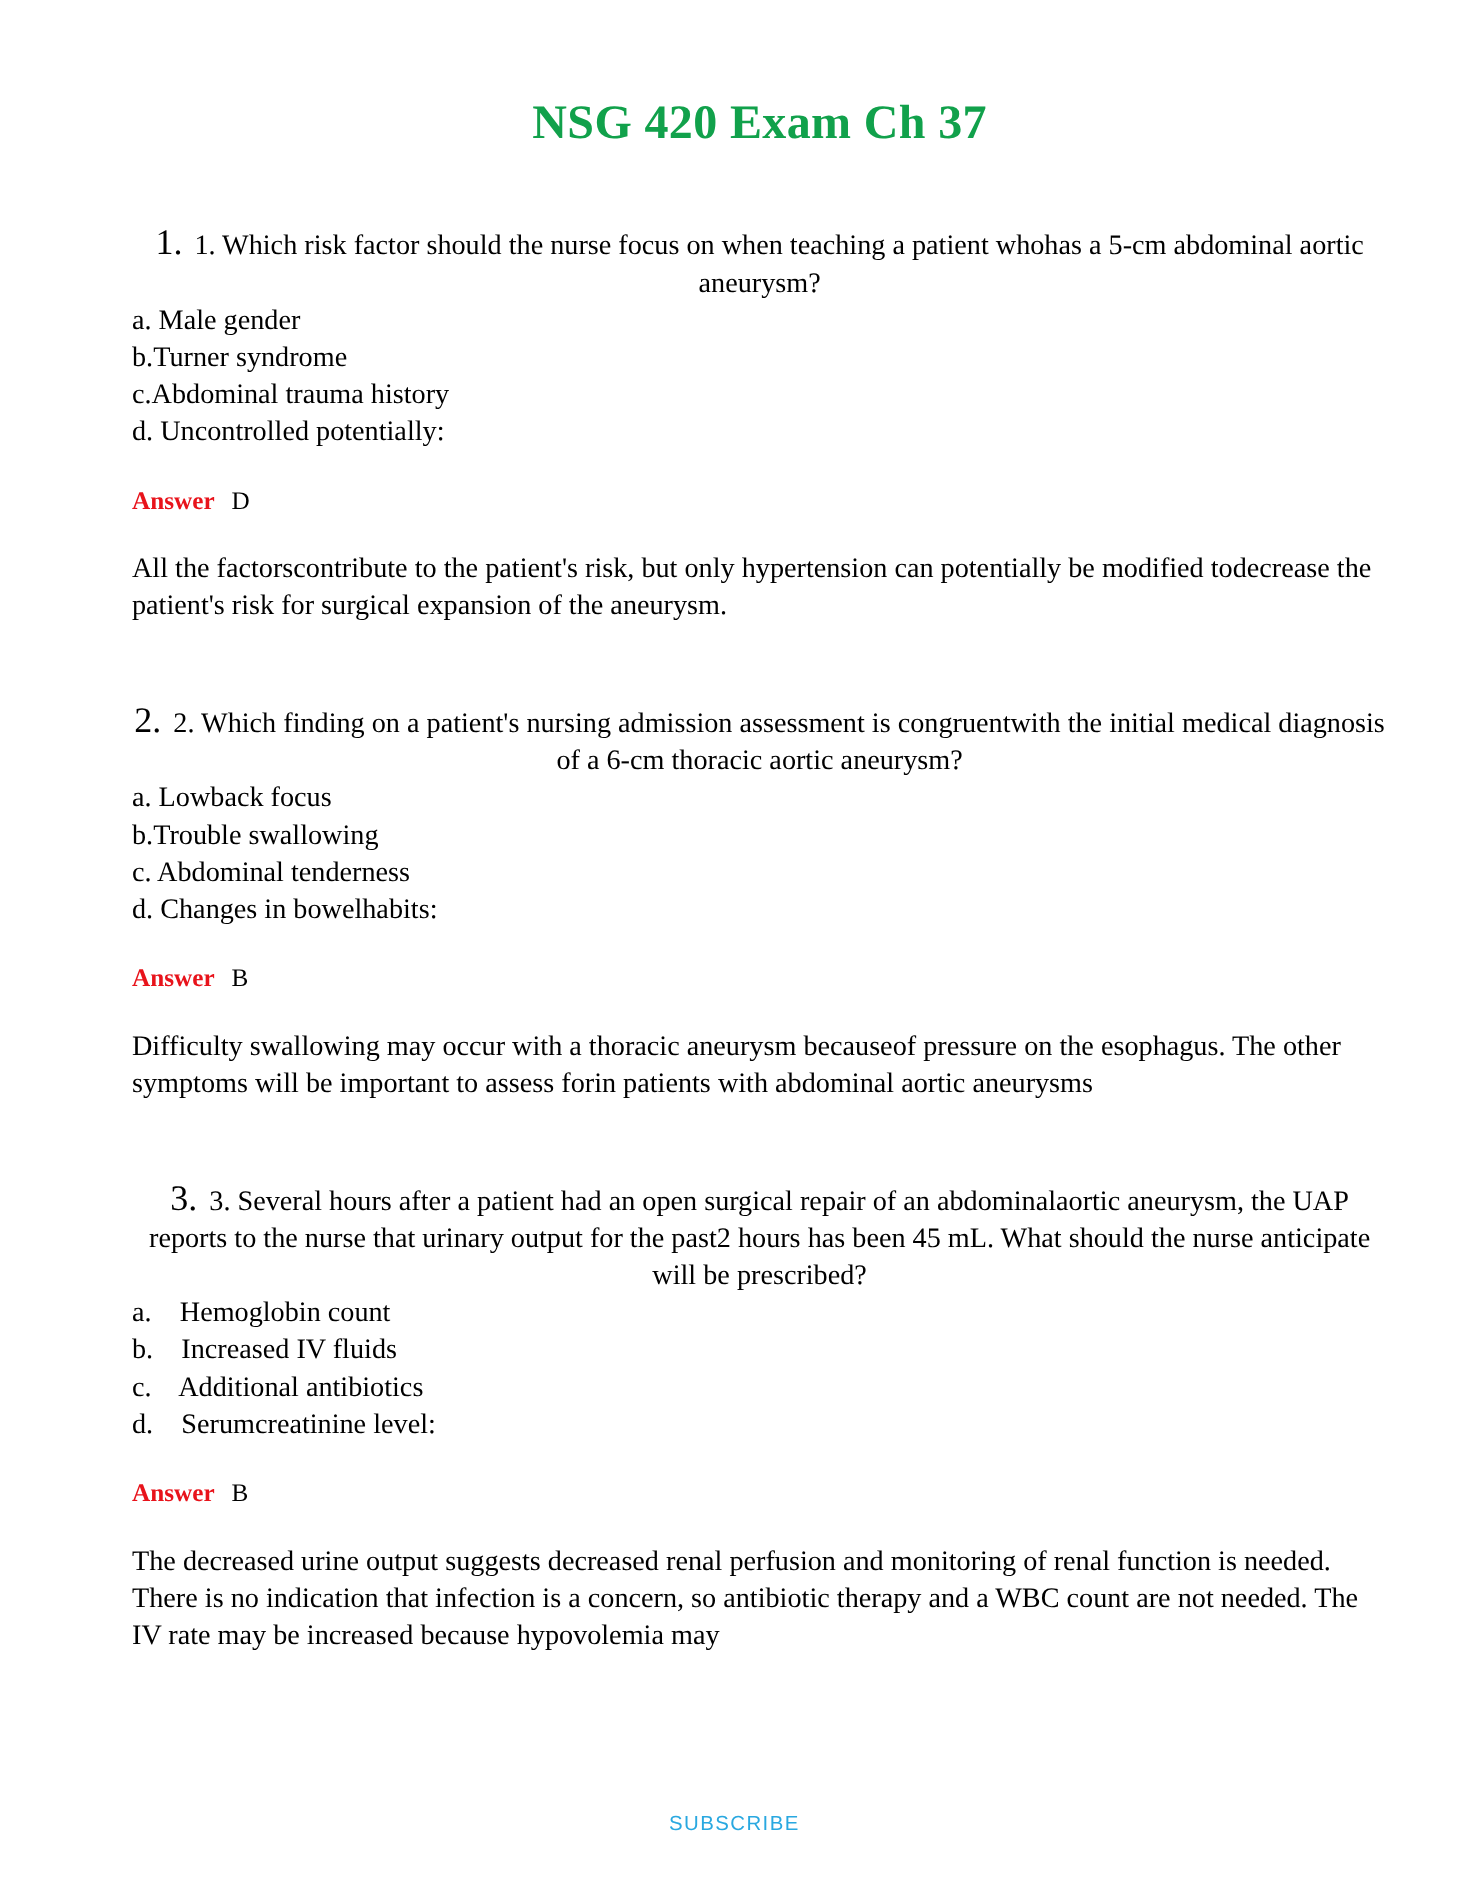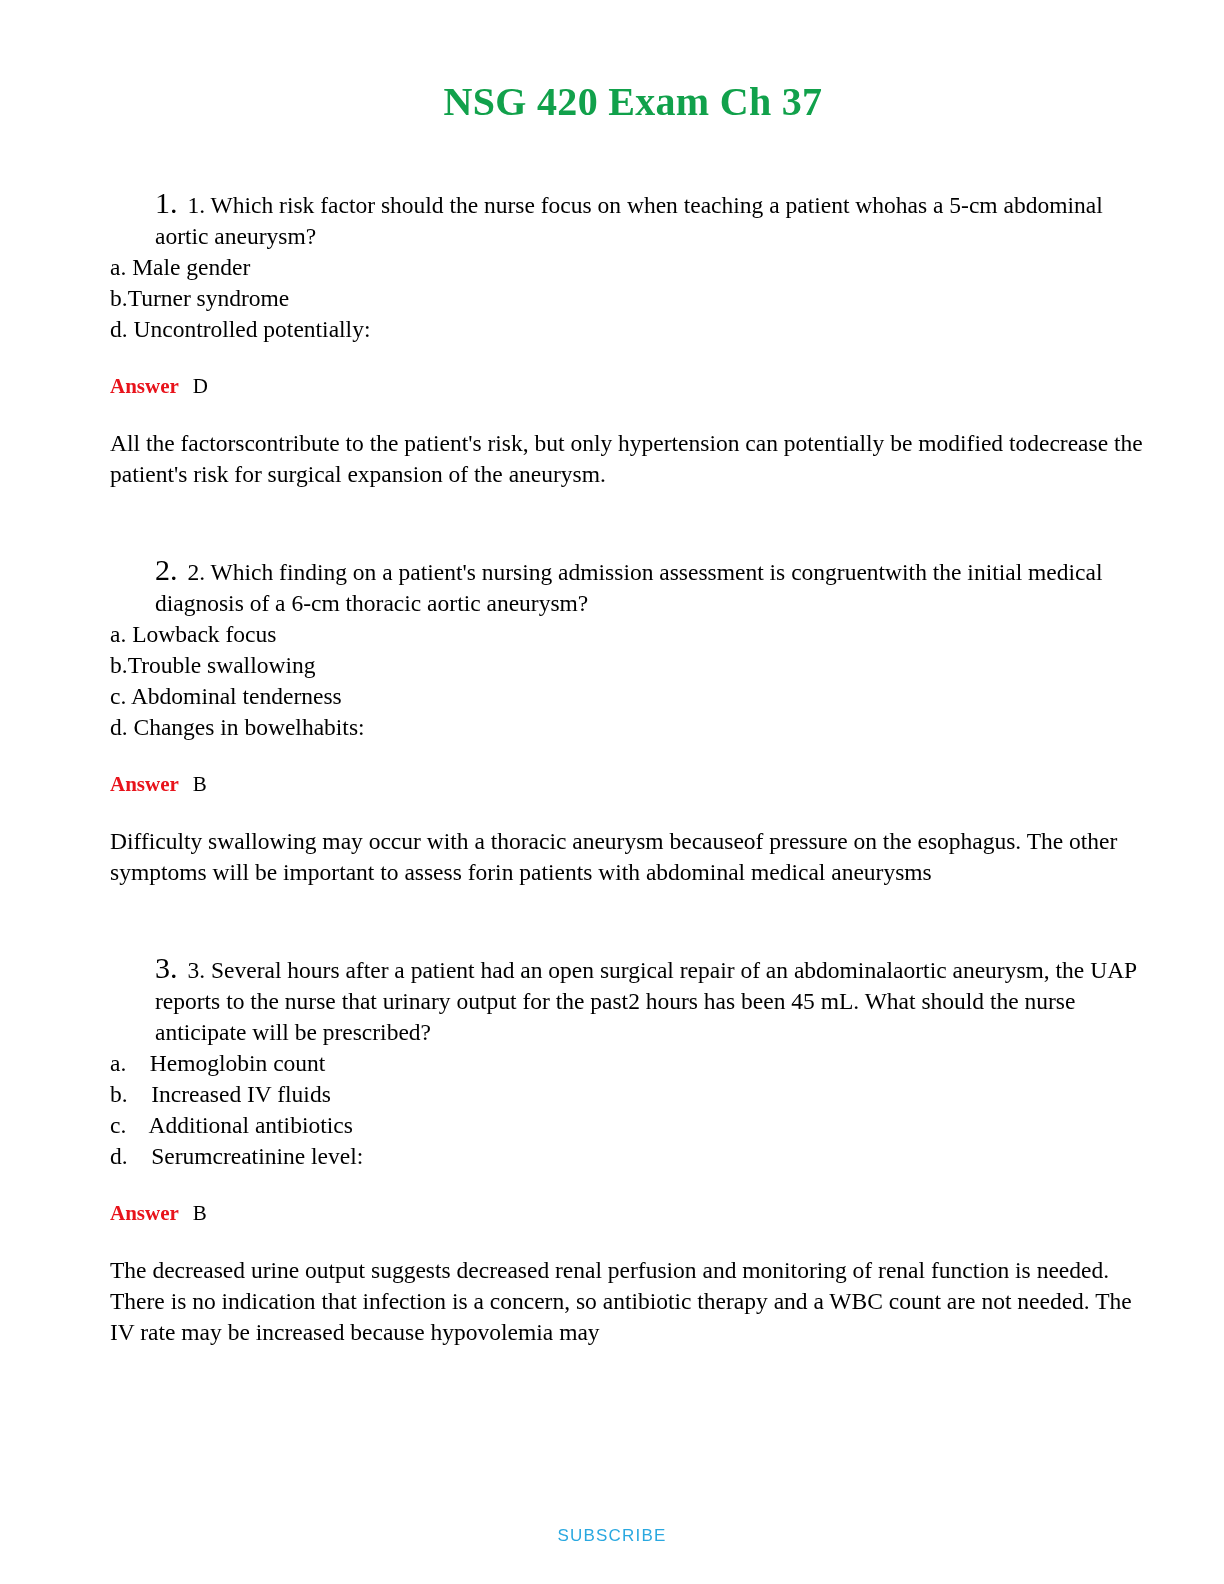--- a/index.html
+++ b/index.html
@@ -33,22 +33,21 @@
   }
   .content {
     margin-top: 62px;
   }
   .qblock {
     margin-bottom: 18px;
   }
   .qline {
     font-size: 23.5px;
     line-height: 31px;
-    text-align: left;
-    margin-left: 45px;
+    text-align: center;
   }
   .qnum {
     font-size: 30px;
     line-height: 31px;
     vertical-align: baseline;
     margin-right: 10px;
   }
   .qtext {
     font-size: 23.5px;
   }
@@ -80,21 +79,21 @@
     line-height: 31px;
     text-align: left;
   }
   .gap {
     height: 46px;
   }
   .footer {
     position: absolute;
     left: 0;
     right: 0;
-    bottom: 38px;
+    bottom: 54px;
     text-align: center;
   }
   .subscribe {
     color: #29a8e0;
     font-family: "Liberation Sans", sans-serif;
     font-size: 17px;
     letter-spacing: 1.2px;
     text-decoration: none;
   }
 </style>
@@ -107,20 +106,21 @@
 
   <div class="content">
 
     <div class="qblock">
       <div class="qline">
         <span class="qnum">1.</span><span class="qtext">1. Which risk factor should the nurse focus on when teaching a patient whohas a 5-cm abdominal aortic aneurysm?</span>
       </div>
       <div class="choices">
         <div class="choice">a. Male gender</div>
         <div class="choice">b.Turner syndrome</div>
+        <div class="choice">c.Abdominal trauma history</div>
         <div class="choice">d. Uncontrolled potentially:</div>
       </div>
       <div class="answer-row">
         <span class="answer-label">Answer</span><span class="answer-value">D</span>
       </div>
       <div class="rationale">All the factorscontribute to the patient's risk, but only hypertension can potentially be modified todecrease the patient's risk for surgical expansion of the aneurysm.</div>
     </div>
 
     <div class="gap"></div>
 
@@ -130,21 +130,21 @@
       </div>
       <div class="choices">
         <div class="choice">a. Lowback focus</div>
         <div class="choice">b.Trouble swallowing</div>
         <div class="choice">c. Abdominal tenderness</div>
         <div class="choice">d. Changes in bowelhabits:</div>
       </div>
       <div class="answer-row">
         <span class="answer-label">Answer</span><span class="answer-value">B</span>
       </div>
-      <div class="rationale">Difficulty swallowing may occur with a thoracic aneurysm becauseof pressure on the esophagus. The other symptoms will be important to assess forin patients with abdominal medical aneurysms</div>
+      <div class="rationale">Difficulty swallowing may occur with a thoracic aneurysm becauseof pressure on the esophagus. The other symptoms will be important to assess forin patients with abdominal aortic aneurysms</div>
     </div>
 
     <div class="gap"></div>
 
     <div class="qblock">
       <div class="qline">
         <span class="qnum">3.</span><span class="qtext">3. Several hours after a patient had an open surgical repair of an abdominalaortic aneurysm, the UAP reports to the nurse that urinary output for the past2 hours has been 45 mL. What should the nurse anticipate will be prescribed?</span>
       </div>
       <div class="choices">
         <div class="choice">a.    Hemoglobin count</div>

